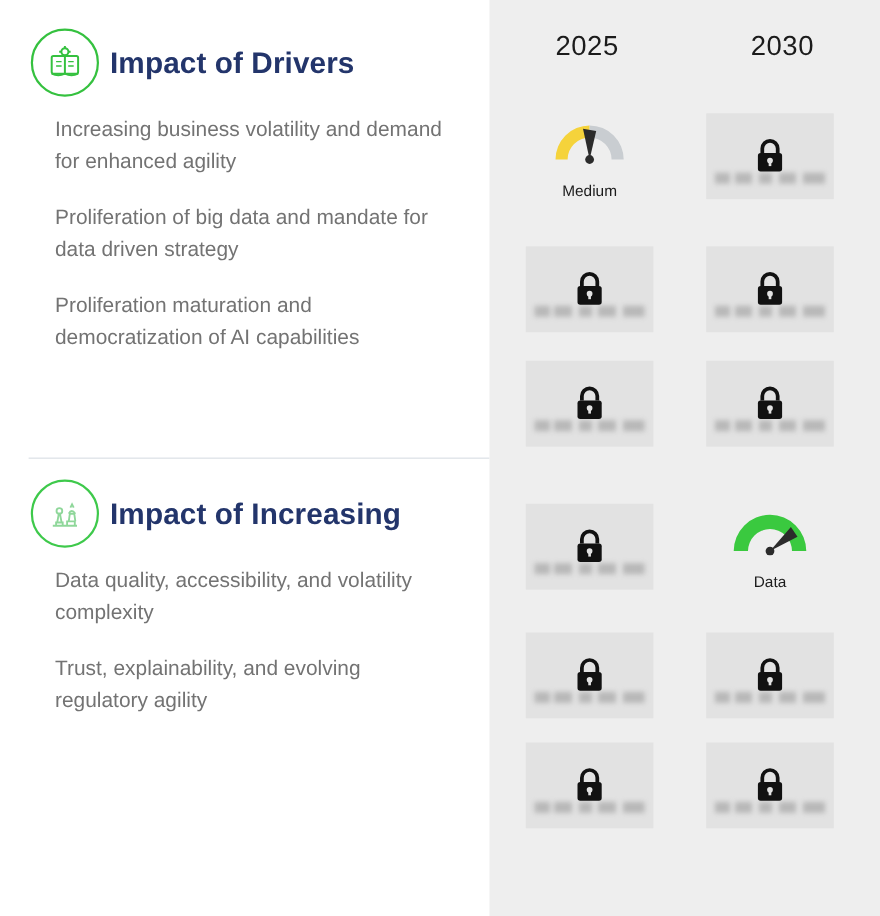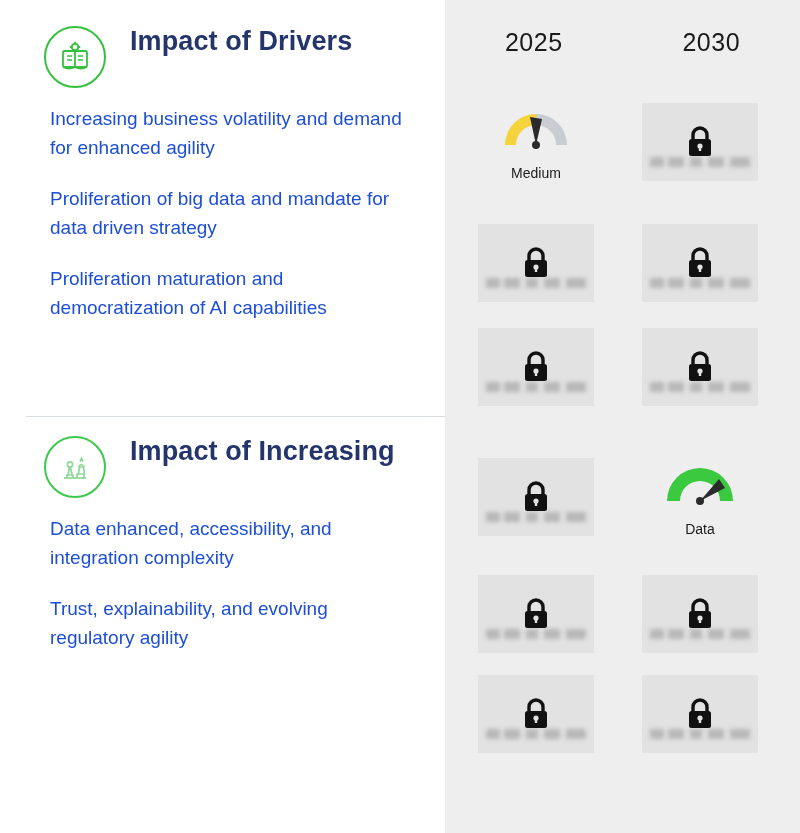--- a/index.html
+++ b/index.html
@@ -34,22 +34,23 @@
   .right-col {
     width: 355px;
     background: #eeeeee;
     position: relative;
     box-sizing: border-box;
   }
 
   
   .sec-head {
     display: flex;
-    gap: 24px;
-    padding-left: 44px;
+    align-items: center;
+    gap: 10px;
+    padding-left: 28px;
   }
   .sec-icon {
     width: 58px;
     height: 58px;
     border-radius: 50%;
     border: 2px solid #35c13f;
     display: flex;
     align-items: center;
     justify-content: center;
     flex: 0 0 auto;
@@ -65,21 +66,21 @@
     letter-spacing: 0.1px;
     white-space: nowrap;
   }
 
   .bullets {
     padding-left: 50px;
     padding-right: 20px;
     margin-top: 16px;
   }
   .bullet {
-    color: #1d4ed8;
+    color: #737373;
     font-size: 19px;
     line-height: 29px;
     margin-bottom: 22px;
     max-width: 360px;
   }
 
   .divider {
     position: absolute;
     left: 26px;
     right: 0px;
@@ -196,21 +197,21 @@
               <path d="M19 28 v-4 h7 v4"></path>
               <path d="M20.5 24 l1 -7 h4 l1 7"></path>
               <path d="M20.5 17 q2.5 -5 6 0"></path>
               <path d="M22 11.5 l1.5 -3 l1.5 3"></path>
             </g>
           </svg>
         </span>
         <span class="sec-title">Impact of Increasing</span>
       </div>
       <div class="bullets">
-        <div class="bullet">Data enhanced, accessibility, and integration complexity</div>
+        <div class="bullet">Data quality, accessibility, and volatility complexity</div>
         <div class="bullet">Trust, explainability, and evolving regulatory agility</div>
       </div>
     </div>
 
   </div>
 
   <div class="right-col">
 
     <div class="year-row">
       <div class="year">2025</div>

